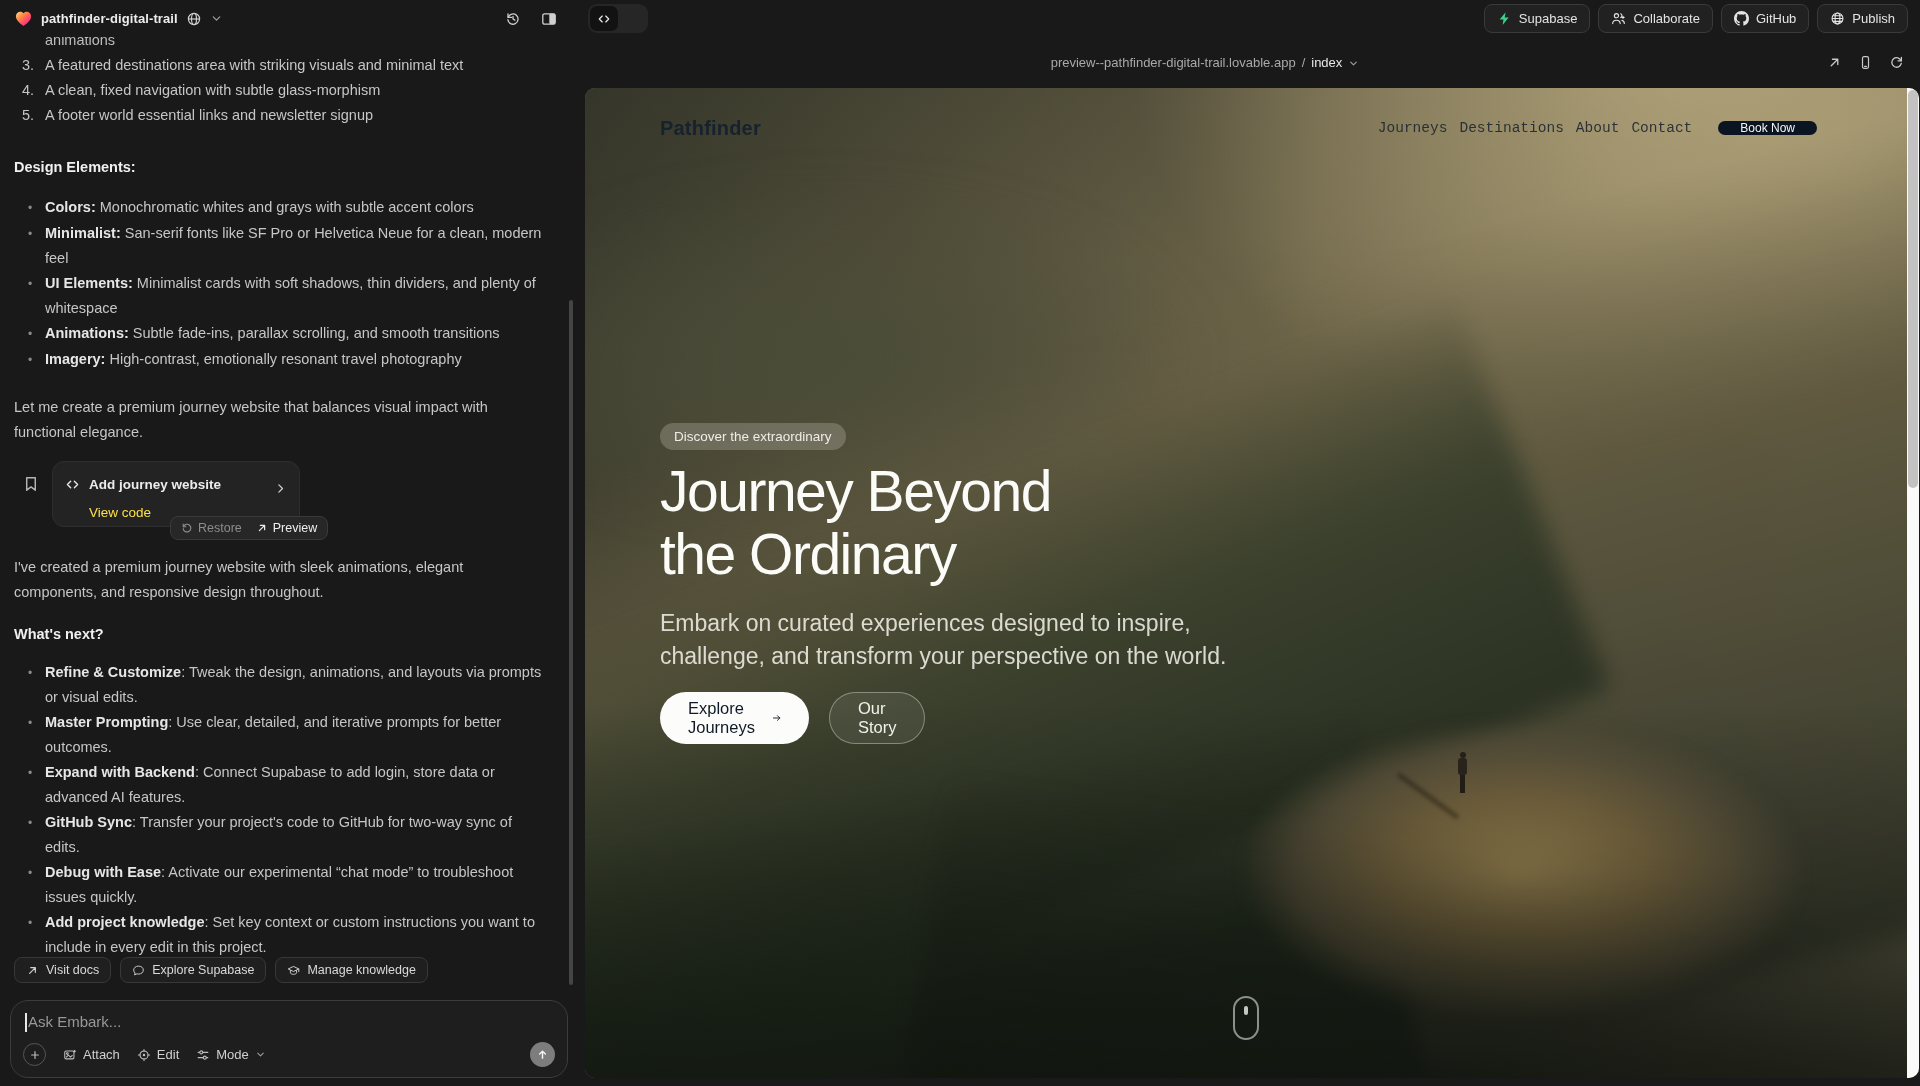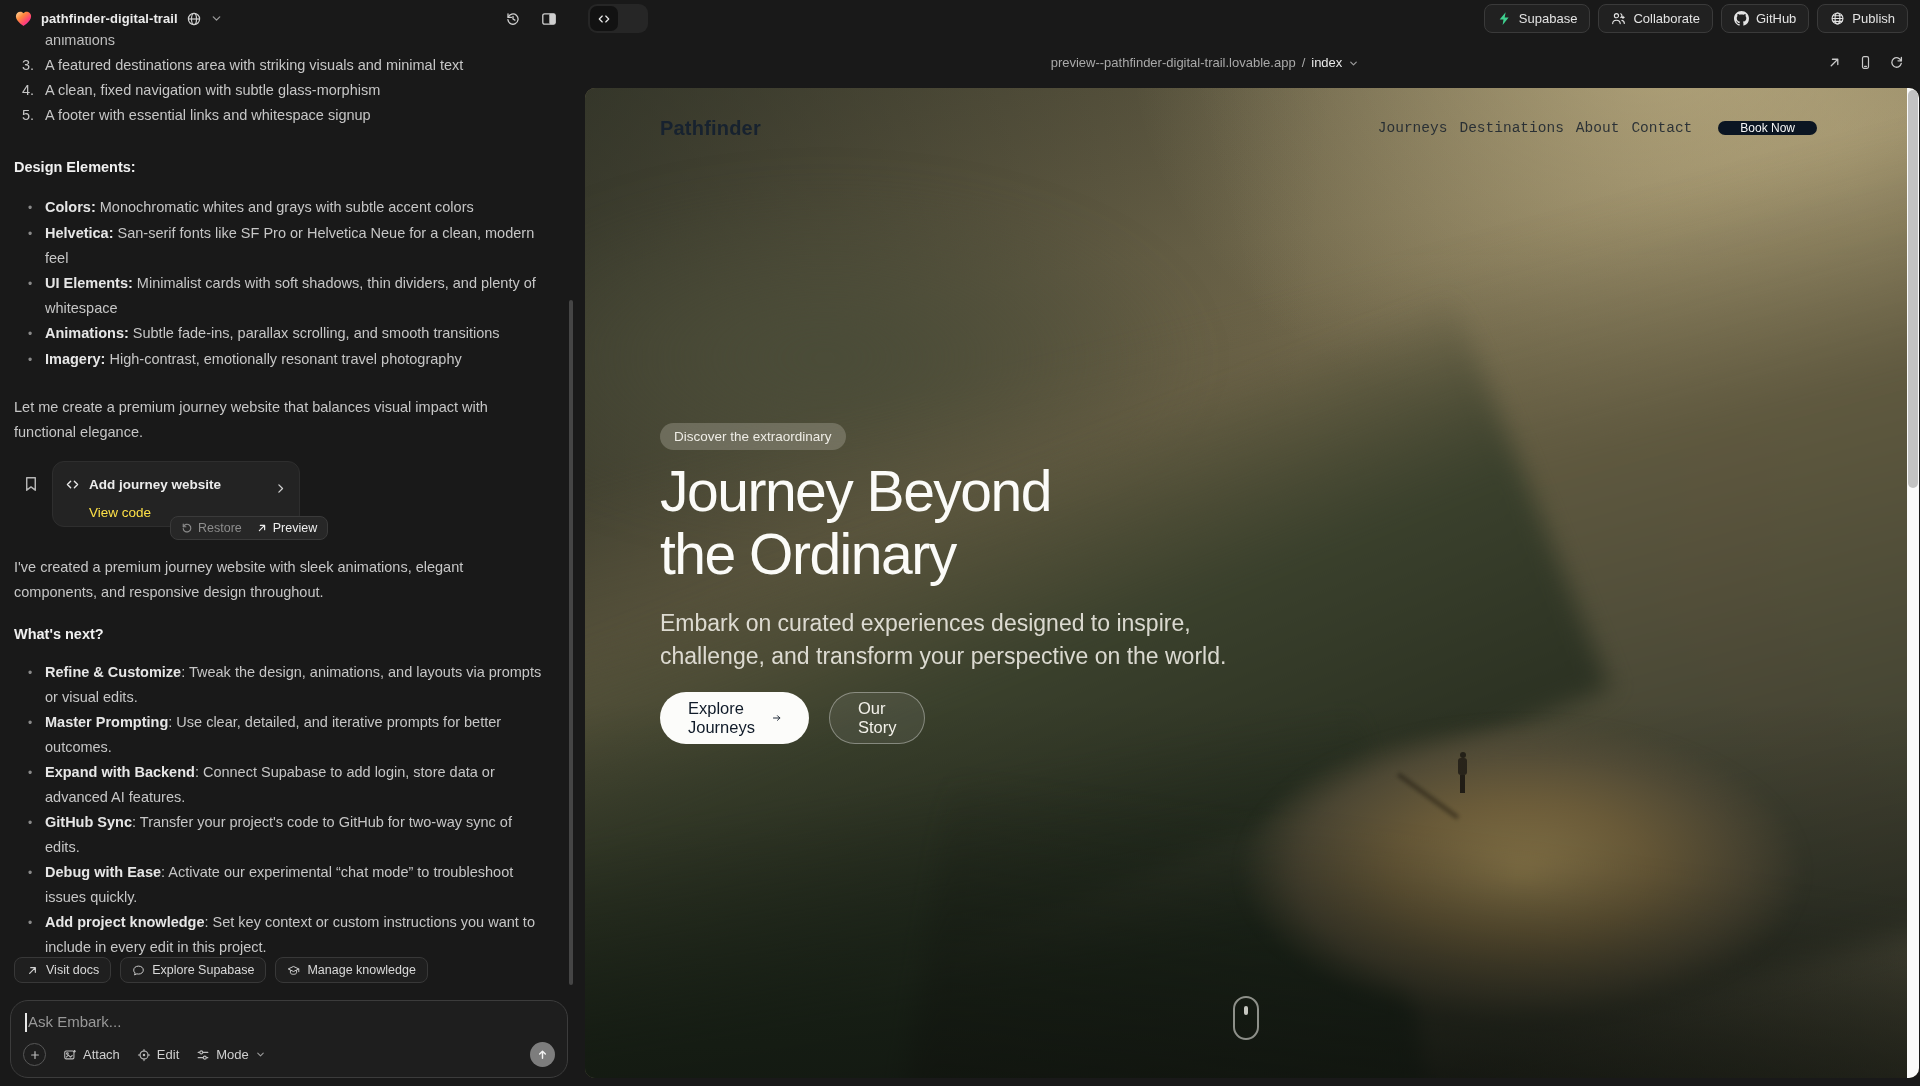--- a/index.html
+++ b/index.html
@@ -261,32 +261,32 @@
           <div class="numrow">
             <span class="num">3.</span>
             <span class="txt">A featured destinations area with striking visuals and minimal text</span>
           </div>
           <div class="numrow">
             <span class="num">4.</span>
             <span class="txt">A clean, fixed navigation with subtle glass-morphism</span>
           </div>
           <div class="numrow">
             <span class="num">5.</span>
-            <span class="txt">A footer with essential links and whitespace signup</span>
+            <span class="txt">A footer world essential links and newsletter signup</span>
           </div>
         </div>
       <div class="sec-h">Design Elements:</div>
       <div id="design-list" class="blist">
           <div class="brow">
             <span class="dot"></span>
             <p><b>Colors:</b><span> Monochromatic whites and grays with subtle accent colors</span></p>
           </div>
           <div class="brow">
             <span class="dot"></span>
-            <p><b>Helvetica:</b><span> San-serif fonts like SF Pro or Helvetica Neue for a clean, modern feel</span></p>
+            <p><b>Minimalist:</b><span> San-serif fonts like SF Pro or Helvetica Neue for a clean, modern feel</span></p>
           </div>
           <div class="brow">
             <span class="dot"></span>
             <p><b>UI Elements:</b><span> Minimalist cards with soft shadows, thin dividers, and plenty of whitespace</span></p>
           </div>
           <div class="brow">
             <span class="dot"></span>
             <p><b>Animations:</b><span> Subtle fade-ins, parallax scrolling, and smooth transitions</span></p>
           </div>
           <div class="brow">

